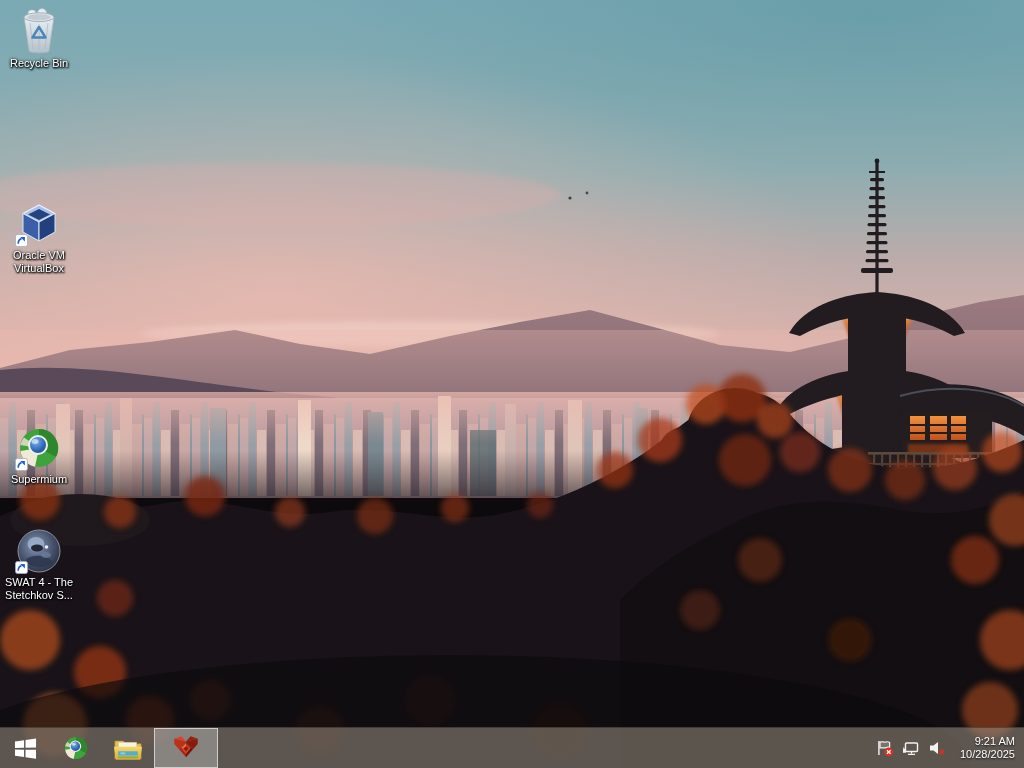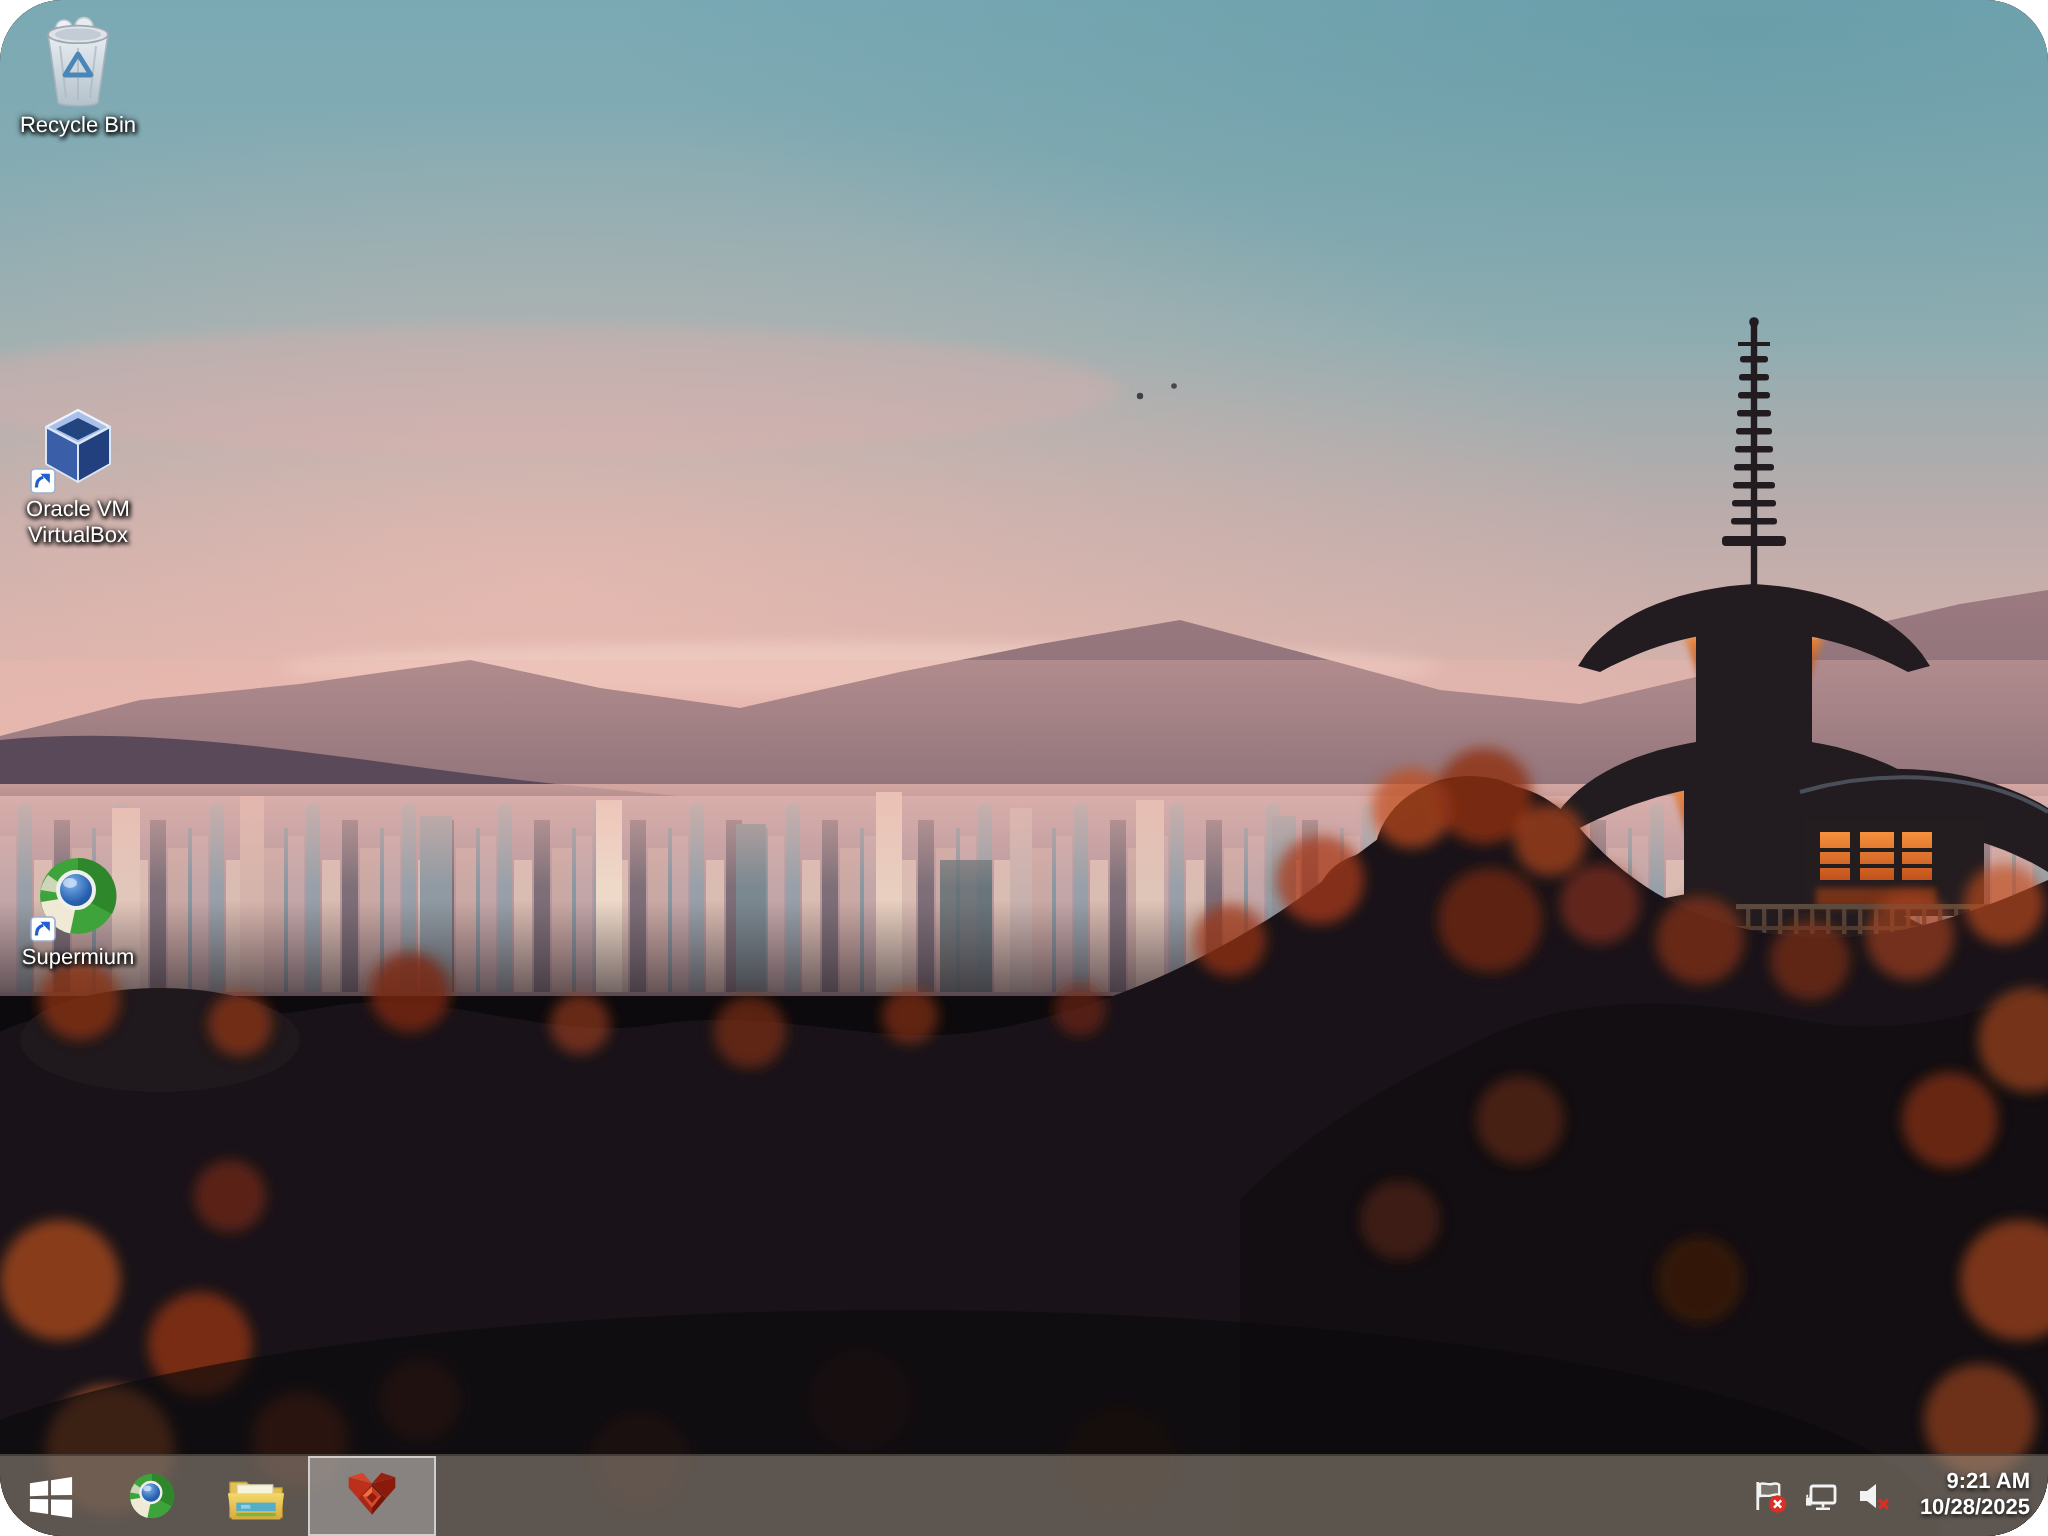--- a/index.html
+++ b/index.html
@@ -1,38 +1,38 @@
 <!DOCTYPE html>
 <html><head>
 <meta charset="utf-8">
 <style>
   html,body{margin:0;padding:0;}
   body{width:1024px;height:768px;overflow:hidden;font-family:"Liberation Sans",sans-serif;-webkit-font-smoothing:antialiased;}
-  .desktop{position:relative;width:1024px;height:768px;background:#0d0a0d;overflow:hidden;border-radius:31px;}
+  .desktop{position:relative;width:1024px;height:768px;background:#0d0a0d;overflow:hidden;}
   .wallpaper{position:absolute;left:0;top:0;width:1024px;height:768px;}
   .hidden-defs{position:absolute;width:0;height:0;overflow:hidden;}
 
   
   .icon-cell{position:absolute;left:1px;width:76px;display:flex;flex-direction:column;align-items:center;cursor:default;}
   .glyph{width:48px;height:48px;position:relative;}
   .glyph svg.main{width:48px;height:48px;display:block;}
   .shortcut-badge{position:absolute;left:0px;bottom:1px;width:13px;height:13px;}
   .icon-label{margin-top:1px;font-size:11px;line-height:13px;color:#fff;text-align:center;
     text-shadow:0 1px 2px #000,0 0 3px rgba(0,0,0,.95),1px 1px 2px #000;}
 
   
   .taskbar{position:absolute;left:0;right:0;bottom:0;height:40px;display:flex;align-items:stretch;
     background:rgba(150,140,126,.58);border-top:1px solid rgba(36,30,28,.45);}
   .tb-btn{width:52px;display:flex;align-items:center;justify-content:center;background:transparent;border:none;padding:0;}
   .tb-btn.start{width:50px;}
   .tb-btn.active{width:64px;background:rgba(235,240,242,.30);border:1px solid rgba(250,252,253,.62);box-sizing:border-box;}
   .tb-icon-24{width:23px;height:23px;}
   .tb-icon-28{width:28px;height:28px;}
   .tb-icon-30{width:30px;height:27px;}
-  .tray{margin-left:auto;display:flex;align-items:center;gap:8px;padding-right:9px;font-weight:bold;}
+  .tray{margin-left:auto;display:flex;align-items:center;gap:8px;padding-right:9px;}
   .tray-icon{width:18px;height:18px;display:block;}
   .clock{color:#fff;font-size:11px;line-height:13px;text-align:right;margin-left:6px;
     text-shadow:0 1px 2px rgba(0,0,0,.85);}
 </style>
 </head>
 <body>
 
 <div class="desktop">
 
   <svg class="wallpaper" viewBox="0 0 1024 768" preserveAspectRatio="none">
@@ -354,20 +354,31 @@
       <svg class="main">
           <use href="#sym-chrome"></use>
         </svg>
       <svg class="shortcut-badge">
           <use href="#sym-arrow"></use>
         </svg>
     </div>
     <div class="icon-label">Supermium</div>
   </div>
 
+  <div class="icon-cell" style="top:527px">
+    <div class="glyph">
+      <svg class="main">
+          <use href="#sym-swat"></use>
+        </svg>
+      <svg class="shortcut-badge">
+          <use href="#sym-arrow"></use>
+        </svg>
+    </div>
+    <div class="icon-label">SWAT 4 - The Stetchkov S...</div>
+  </div>
 
 
   <div class="taskbar">
     <button class="tb-btn start">
       <svg class="tb-icon-24">
           <use href="#sym-win"></use>
         </svg>
     </button>
     <button class="tb-btn">
       <svg class="tb-icon-28">

